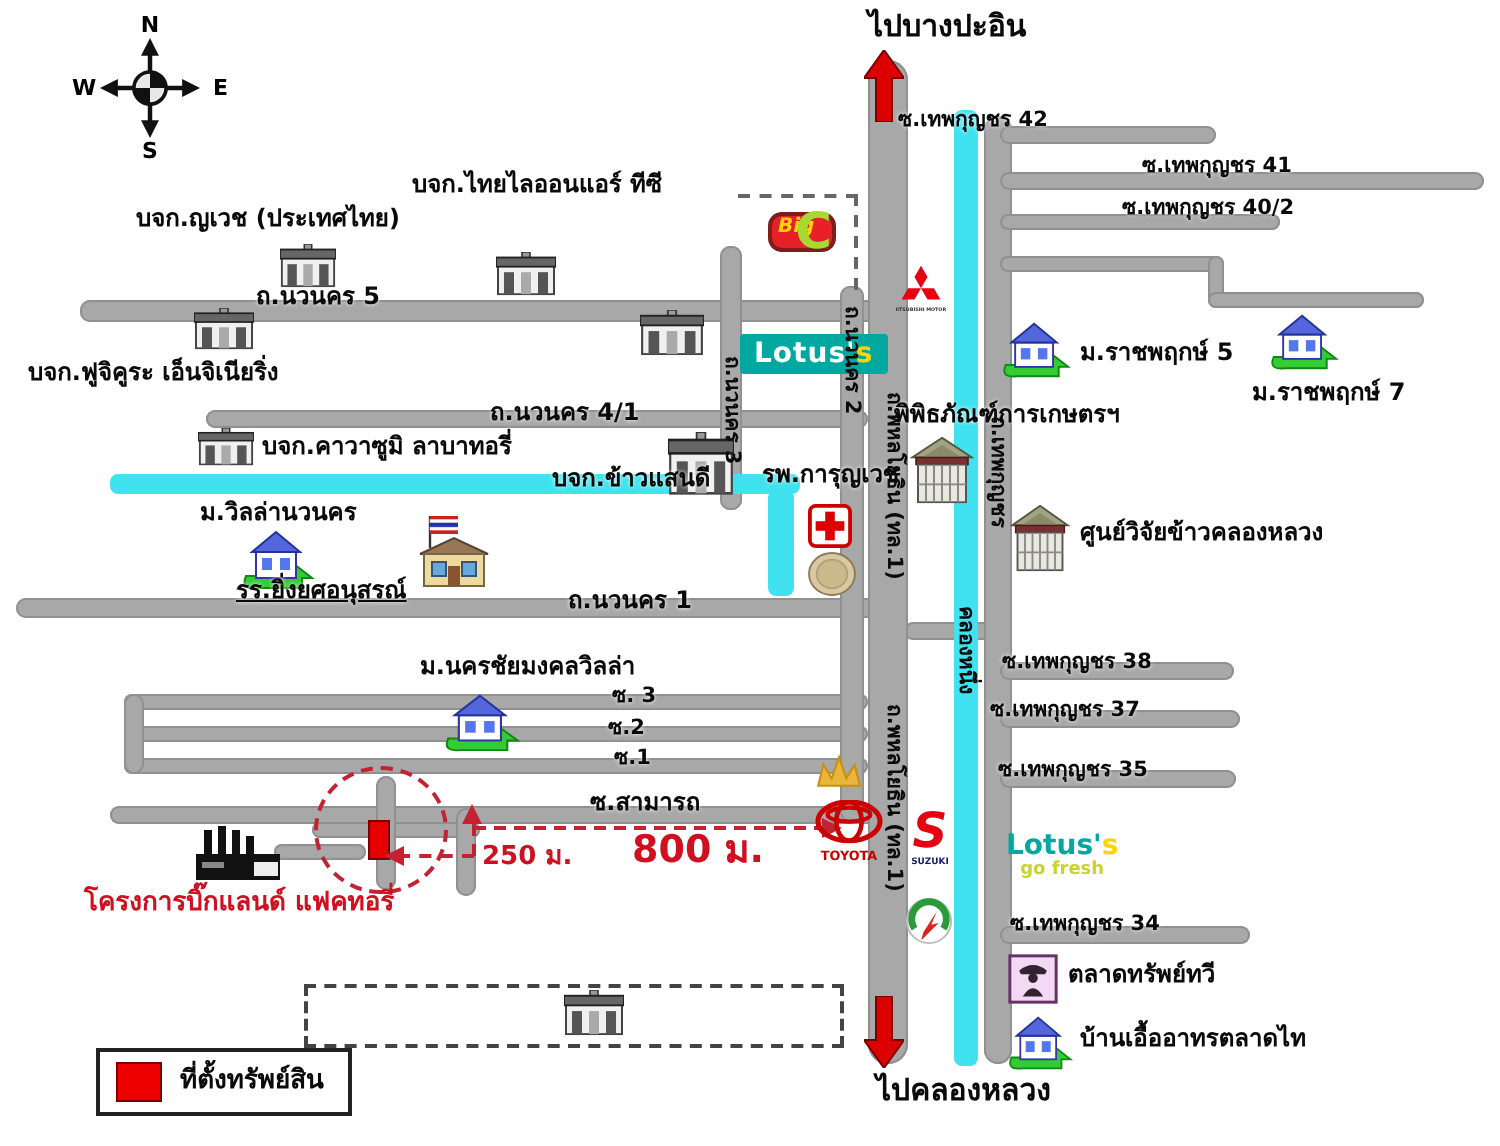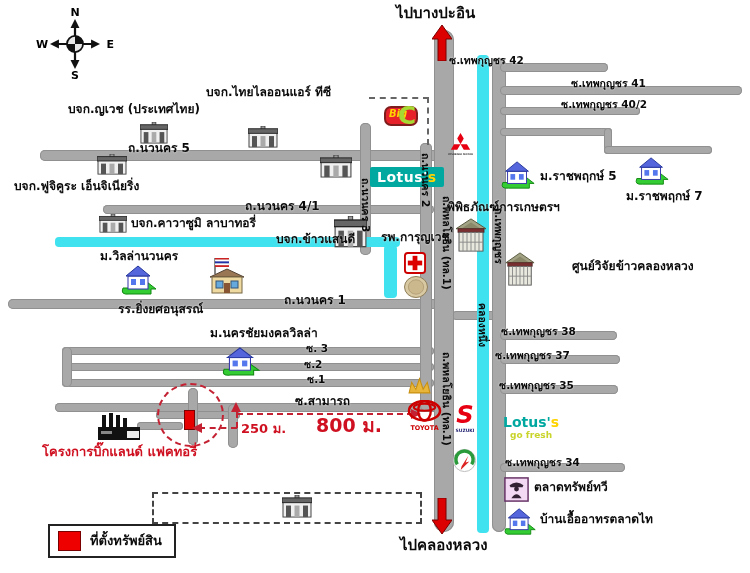--- a/index.html
+++ b/index.html
@@ -3,21 +3,21 @@
 <meta charset="utf-8">
 <style>
   html,body{margin:0;padding:0;background:#fff;}
   .map{position:relative;width:750px;height:573px;background:#fff;overflow:hidden;
        font-family:"DejaVu Sans",sans-serif;}
   .rd{position:absolute;background:#a8a8a8;border-radius:5px;box-shadow:inset 0 0 0 1px #909090;}
   .cn{position:absolute;background:#3fe2ee;border-radius:4px;}
   .lbl{position:absolute;font-weight:bold;font-size:12px;color:#0a0a0a;white-space:nowrap;
        line-height:1.05;text-shadow:0 0 2px #fff;}
   .sm{font-size:10.5px;text-align:right;}
-  .big{font-size:15px;}
+  .big{font-size:15px;margin-left:38px;}
   .redtx{color:#cf1020;text-shadow:none;}
   .rot{transform:rotate(90deg);transform-origin:0 0;font-size:10.5px;text-shadow:none;}
   .icon{position:absolute;}
   .icon svg{display:block;width:100%;height:100%;}
   .dashh{position:absolute;border-top:2px dashed #c42233;}
   .dashv{position:absolute;border-left:2px dashed #c42233;}
   .tri{position:absolute;width:0;height:0;}
   .tri-r{border-top:5px solid transparent;border-bottom:5px solid transparent;border-left:10px solid #c42233;}
   .tri-l{border-top:5px solid transparent;border-bottom:5px solid transparent;border-right:10px solid #c42233;}
   .tri-u{border-left:5px solid transparent;border-right:5px solid transparent;border-bottom:10px solid #c42233;}
@@ -395,37 +395,37 @@
   <div class="lbl sm" style="left:505px;top:457px;">ซ.เทพกุญชร 34</div>
 
   <div class="lbl" style="left:68px;top:103px;">บจก.ญเวช (ประเทศไทย)</div>
   <div class="lbl" style="left:206px;top:86px;">บจก.ไทยไลออนแอร์ ทีซี</div>
   <div class="lbl" style="left:128px;top:142px;">ถ.นวนคร 5</div>
   <div class="lbl" style="left:14px;top:180px;">บจก.ฟูจิคูระ เอ็นจิเนียริ่ง</div>
   <div class="lbl" style="left:245px;top:200px;">ถ.นวนคร 4/1</div>
   <div class="lbl" style="left:131px;top:217px;">บจก.คาวาซูมิ ลาบาทอรี่</div>
   <div class="lbl" style="left:276px;top:233px;">บจก.ข้าวแสนดี</div>
   <div class="lbl" style="left:100px;top:250px;">ม.วิลล่านวนคร</div>
-  <div class="lbl" style="left:118px;top:303px;">รร.ยิ่งยศอนุสรณ์</div>
+  <div class="lbl" style="left:118px;top:289px;text-decoration:underline;">รร.ยิ่งยศอนุสรณ์</div>
   <div class="lbl" style="left:284px;top:294px;">ถ.นวนคร 1</div>
   <div class="lbl" style="left:210px;top:327px;">ม.นครชัยมงคลวิลล่า</div>
   <div class="lbl sm" style="left:306px;top:343px;">ซ. 3</div>
   <div class="lbl sm" style="left:304px;top:359px;">ซ.2</div>
   <div class="lbl sm" style="left:307px;top:374px;">ซ.1</div>
   <div class="lbl" style="left:295px;top:395px;">ซ.สามารถ</div>
 
   <div class="lbl redtx" style="left:316px;top:416px;font-size:19px;">800 ม.</div>
   <div class="lbl redtx" style="left:241px;top:422px;font-size:13px;">250 ม.</div>
   <div class="lbl redtx" style="left:42px;top:445px;font-size:13px;">โครงการบิ๊กแลนด์ แฟคทอรี่</div>
 
   <div class="lbl" style="left:381px;top:231px;">รพ.การุญเวช</div>
   <div class="lbl" style="left:447px;top:201px;">พิพิธภัณฑ์การเกษตรฯ</div>
   <div class="lbl" style="left:540px;top:170px;">ม.ราชพฤกษ์ 5</div>
   <div class="lbl" style="left:626px;top:190px;">ม.ราชพฤกษ์ 7</div>
-  <div class="lbl" style="left:540px;top:260px;margin-left:32px;">ศูนย์วิจัยข้าวคลองหลวง</div>
+  <div class="lbl" style="left:540px;top:260px;">ศูนย์วิจัยข้าวคลองหลวง</div>
   <div class="lbl" style="left:534px;top:481px;">ตลาดทรัพย์ทวี</div>
   <div class="lbl" style="left:540px;top:513px;">บ้านเอื้ออาทรตลาดไท</div>
 
   <div class="lbl rot" style="left:371px;top:178px;">ถ.นวนคร 3</div>
   <div class="lbl rot" style="left:431px;top:153px;">ถ.นวนคร 2</div>
   <div class="lbl rot" style="left:452px;top:196px;">ถ.พหลโยธิน (ทล.1)</div>
   <div class="lbl rot" style="left:452px;top:352px;">ถ.พหลโยธิน (ทล.1)</div>
   <div class="lbl rot" style="left:488px;top:303px;">คลองหนึ่ง</div>
   <div class="lbl rot" style="left:504px;top:208px;">ถ.เทพกุญชร</div>
 

